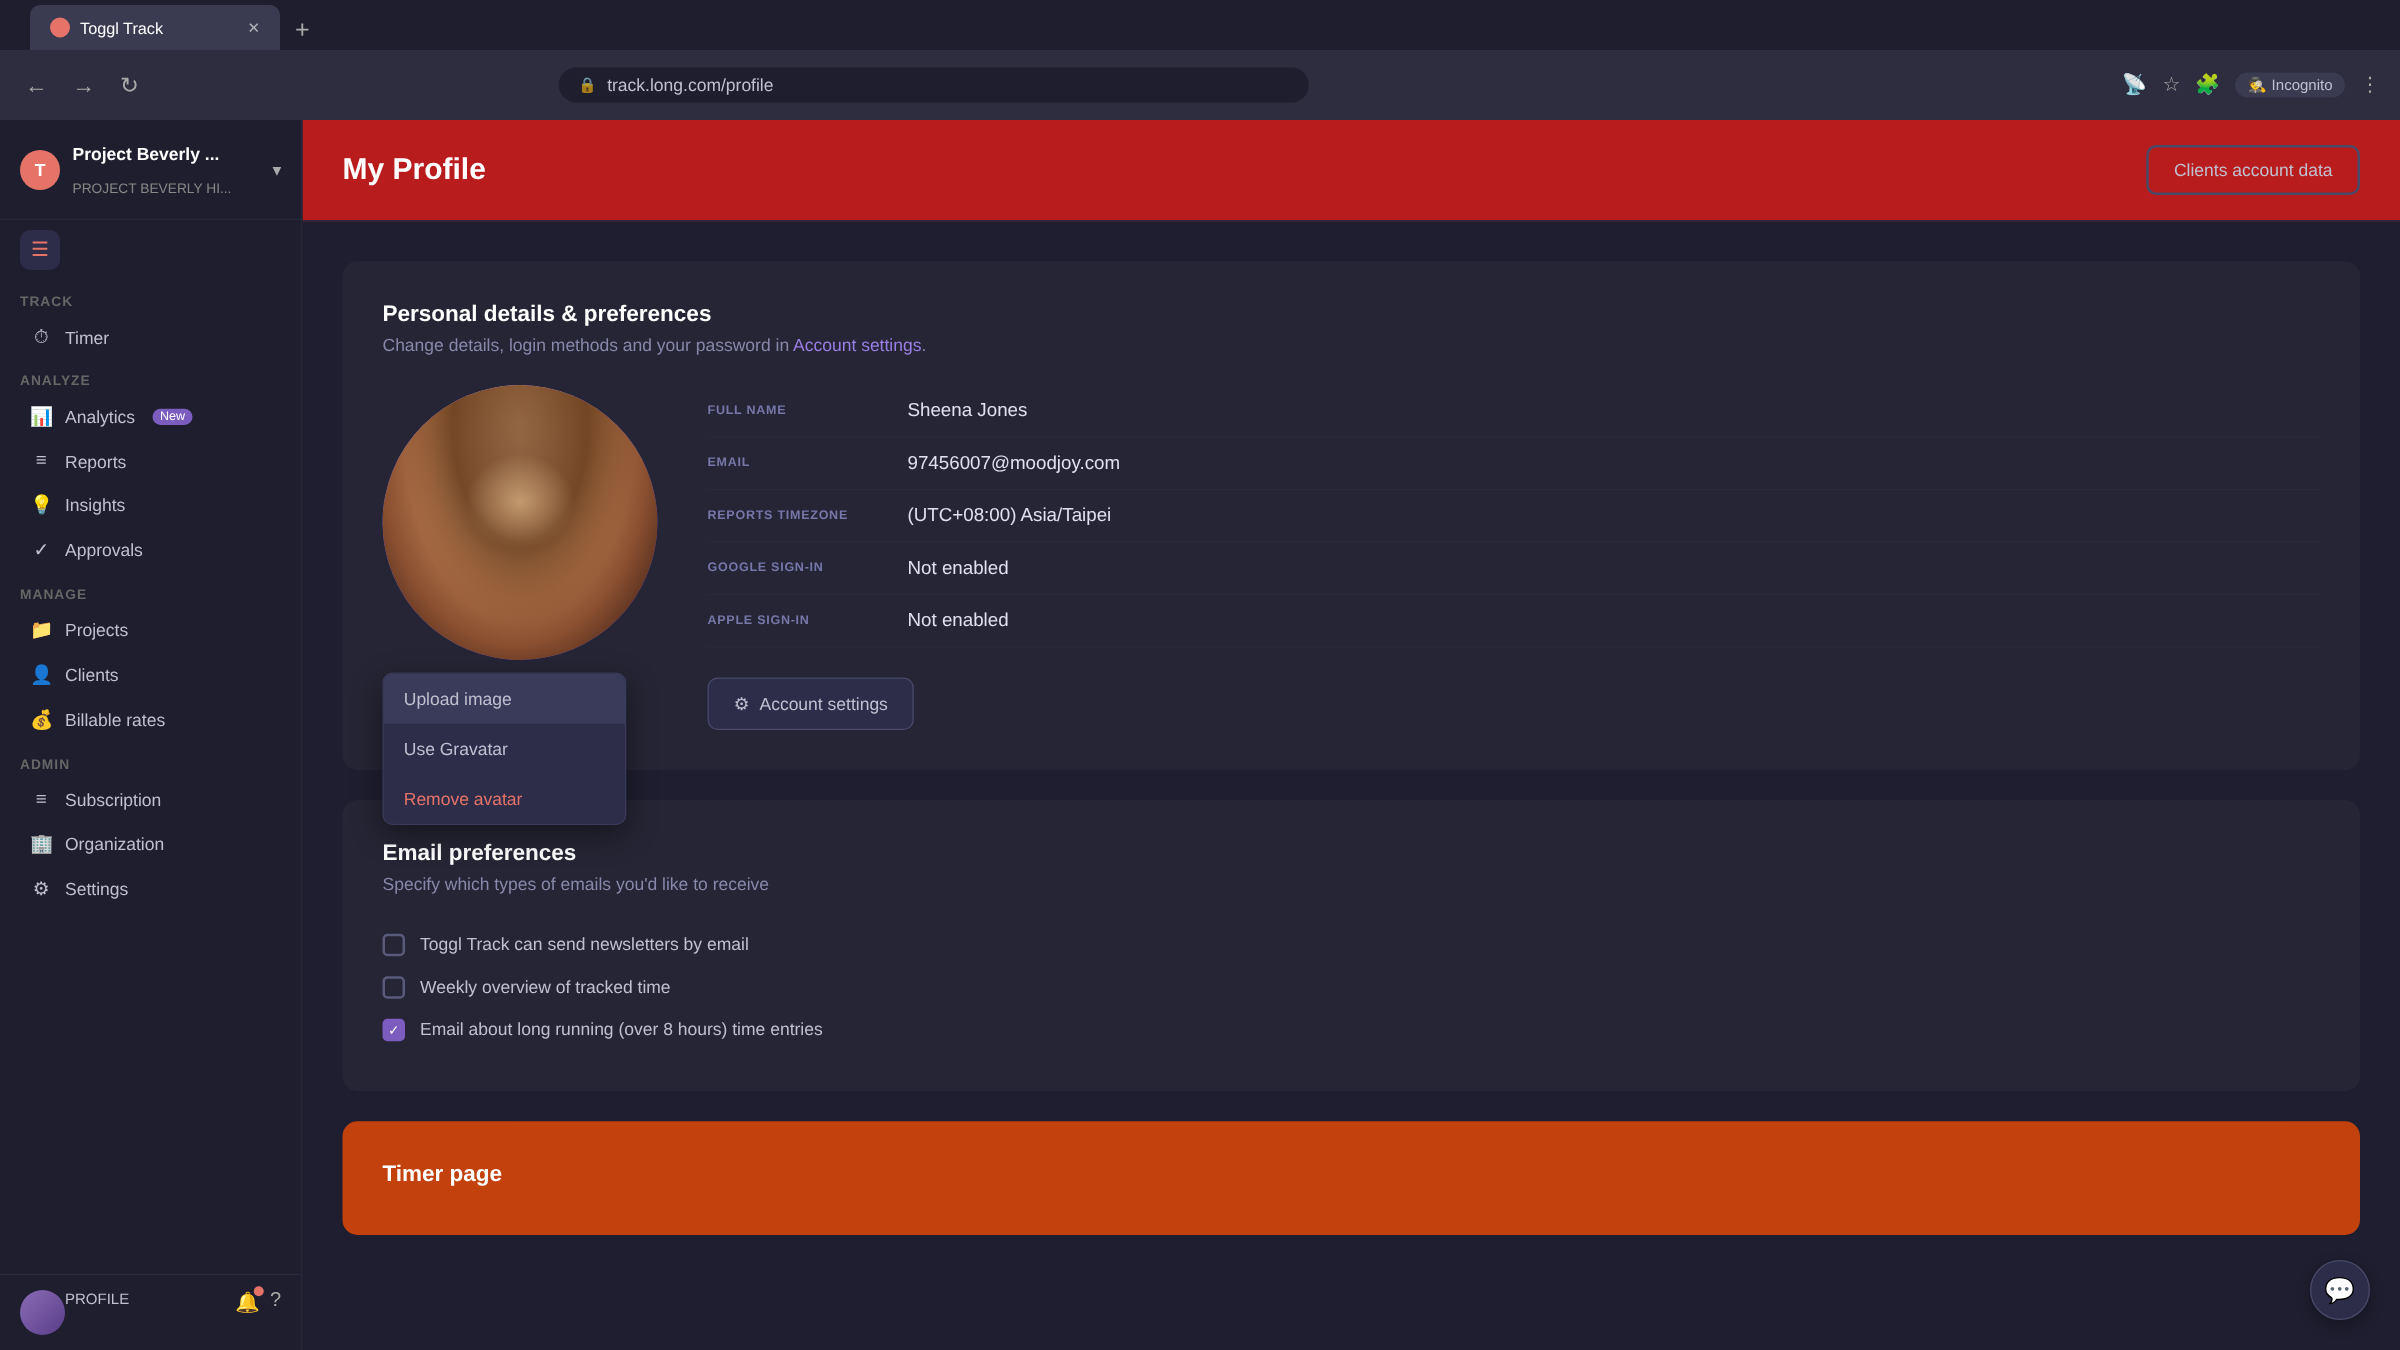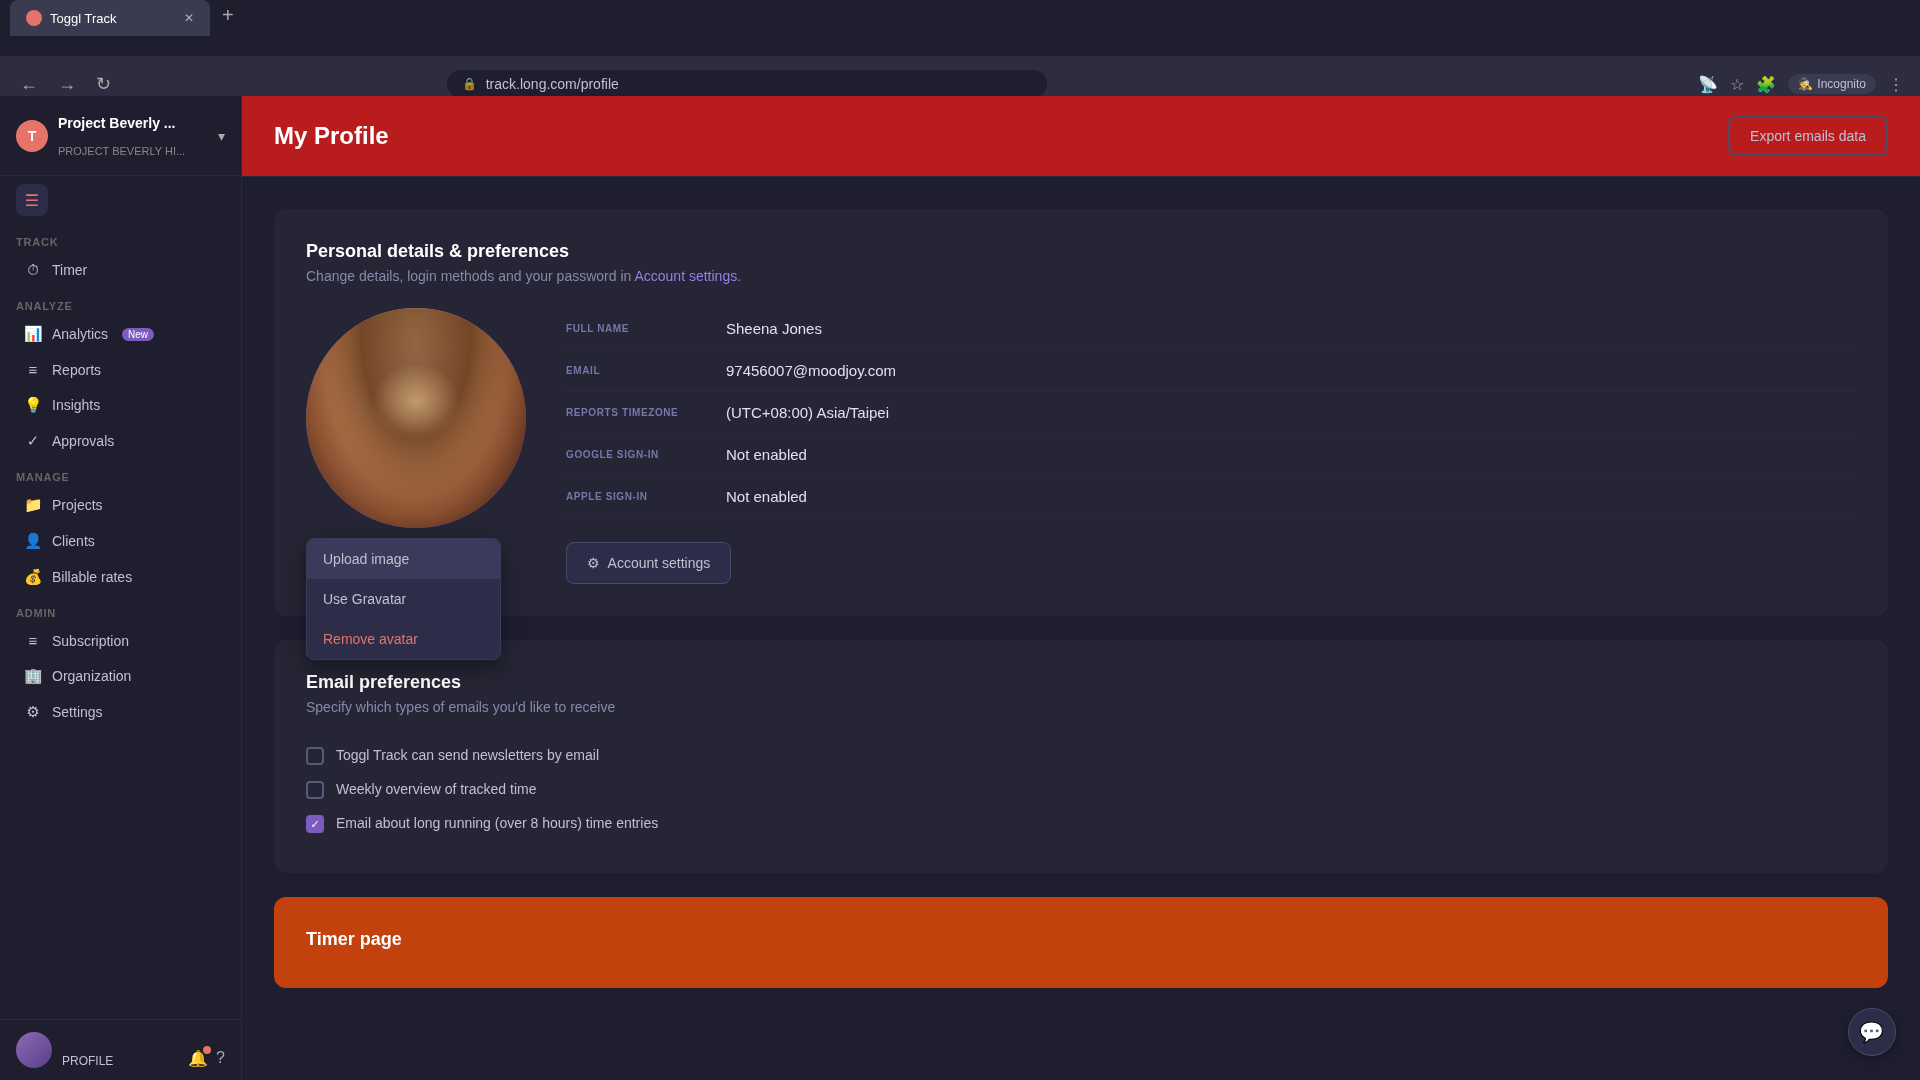--- a/index.html
+++ b/index.html
@@ -1,20 +1,20 @@
 <!DOCTYPE html>
 <html><head>
   <meta charset="utf-8">
   <style>
     * { margin: 0; padding: 0; box-sizing: border-box; }
     body { font-family: -apple-system, BlinkMacSystemFont, 'Segoe UI', sans-serif; background: #1a1a2e; color: #e0e0e0; display: flex; flex-direction: column; height: 1080px; width: 1920px; overflow: hidden; }
 
     
     .browser-chrome { background: #2d2d3f; height: 96px; flex-shrink: 0; }
-    .browser-tabs { background: #1e1e2e; height: 56px; display: flex; align-items: flex-start; padding: 0 10px; gap: 4px; }
+    .browser-tabs { background: #1e1e2e; height: 40px; display: flex; align-items: flex-end; padding: 0 24px; gap: 4px; }
     .browser-tab { background: #2d2d3f; border-radius: 8px 8px 0 0; padding: 0 16px; height: 36px; display: flex; align-items: center; gap: 8px; font-size: 13px; color: #c0c0d0; min-width: 200px; }
     .browser-tab.active { background: #3a3a50; color: #fff; }
     .tab-favicon { width: 16px; height: 16px; background: #e57368; border-radius: 50%; }
     .tab-close { margin-left: auto; opacity: 0.6; cursor: pointer; font-size: 12px; }
     .tab-new { background: transparent; border: none; color: #aaa; font-size: 20px; cursor: pointer; padding: 4px 8px; }
     .browser-toolbar { height: 56px; display: flex; align-items: center; padding: 0 16px; gap: 12px; background: #2d2d3f; }
     .nav-btn { background: transparent; border: none; color: #aaa; font-size: 18px; cursor: pointer; padding: 4px; }
     .address-bar { flex: 1; background: #1e1e2e; border-radius: 20px; padding: 6px 16px; font-size: 14px; color: #c0c0d0; display: flex; align-items: center; gap: 8px; max-width: 600px; margin: 0 auto; }
     .address-lock { font-size: 12px; opacity: 0.7; }
     .toolbar-icons { display: flex; gap: 12px; align-items: center; margin-left: auto; color: #aaa; font-size: 16px; }
@@ -34,21 +34,21 @@
 
     .sidebar-icon-row { padding: 8px 16px; display: flex; align-items: center; }
     .sidebar-icon-btn { width: 32px; height: 32px; background: #2d2d4a; border-radius: 8px; display: flex; align-items: center; justify-content: center; color: #e57368; font-size: 16px; cursor: pointer; }
 
     .sidebar-section-label { padding: 12px 16px 4px; font-size: 11px; font-weight: 600; color: #666; text-transform: uppercase; letter-spacing: 0.8px; }
 
     .sidebar-item { padding: 8px 16px; display: flex; align-items: center; gap: 10px; cursor: pointer; border-radius: 6px; margin: 1px 8px; color: #c0c0d0; font-size: 14px; }
     .sidebar-item-icon { width: 18px; text-align: center; font-size: 15px; }
     .badge-new { background: #7c5cbf; color: #fff; font-size: 10px; padding: 1px 6px; border-radius: 8px; margin-left: 4px; }
 
-    .sidebar-footer { margin-top: auto; border-top: 1px solid #2a2a3e; padding: 12px 16px; display: flex; align-items: flex-end; gap: 10px; }
+    .sidebar-footer { margin-top: auto; border-top: 1px solid #2a2a3e; padding: 12px 16px; display: flex; align-items: flex-start; }
     .avatar-small { width: 36px; height: 36px; border-radius: 50%; background: #5a3e8a; display: flex; align-items: center; justify-content: center; overflow: hidden; }
     .avatar-img { width: 100%; height: 100%; object-fit: cover; background: linear-gradient(135deg, #8a6ab5, #5a3e8a); }
     .footer-label { font-size: 12px; color: #c0c0d0; }
     .sidebar-footer-icons { margin-left: auto; display: flex; gap: 8px; color: #aaa; font-size: 16px; cursor: pointer; }
 
     
     .main { flex: 1; display: flex; flex-direction: column; background: #1e1e30; overflow: hidden; }
     .main-header { display: flex; align-items: center; justify-content: space-between; padding: 20px 32px; border-bottom: 1px solid #2a2a3e; background: #b91c1c; min-height: 80px; }
     .main-title { font-size: 24px; font-weight: 600; color: #fff; }
     .export-btn { background: transparent; border: 2px solid #4a4a6a; color: #c0c0d0; padding: 10px 20px; border-radius: 8px; font-size: 14px; cursor: pointer; }
@@ -212,21 +212,21 @@
       <div class="sidebar-footer-icons">
         <span class="notif-dot">🔔</span>
         <span>?</span>
       </div>
     </div>
   </div>
 
   <div class="main">
     <div class="main-header">
       <h1 class="main-title">My Profile</h1>
-      <button class="export-btn">Export emails data</button>
+      <button class="export-btn">Clients account data</button>
     </div>
 
     <div class="main-content">
 
       <div class="profile-section">
         <div class="section-title">Personal details &amp; preferences</div>
         <div class="section-subtitle">
           Change details, login methods and your password in <a href="#">Account settings</a>.
         </div>
 

